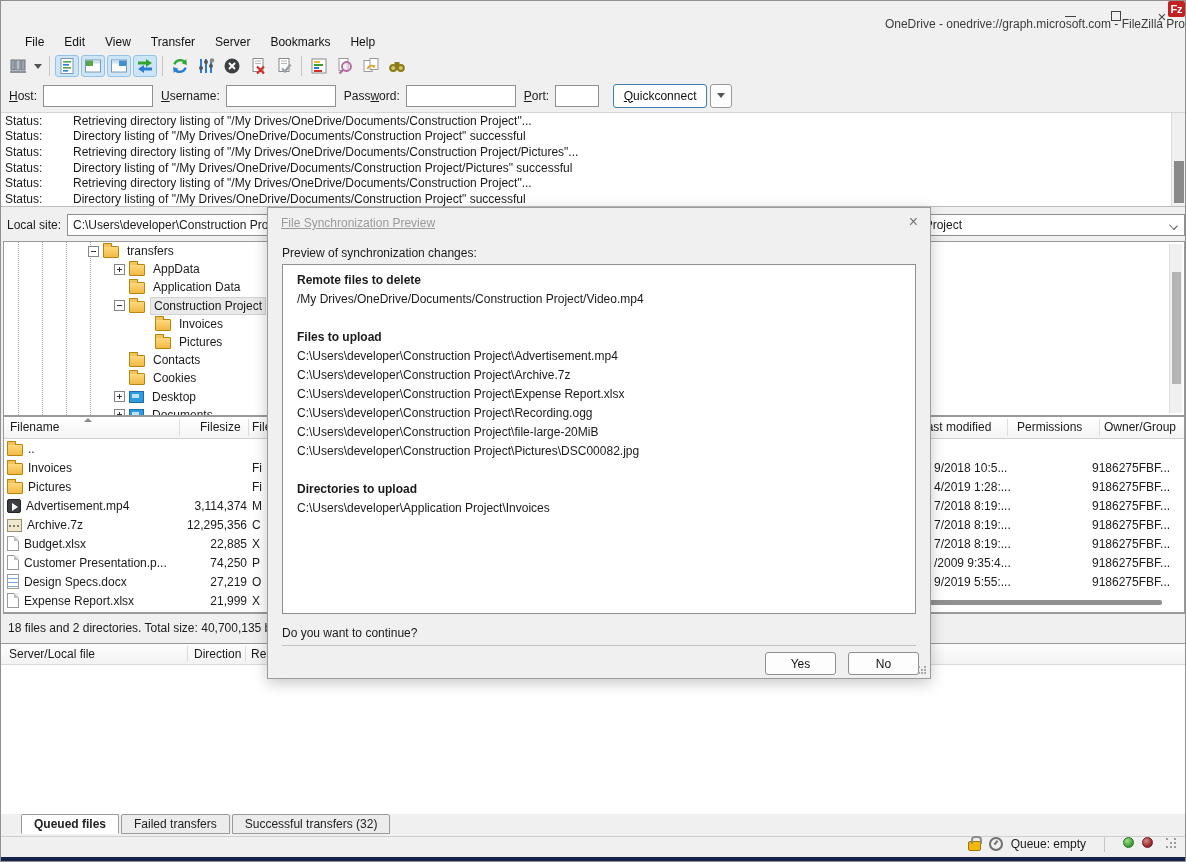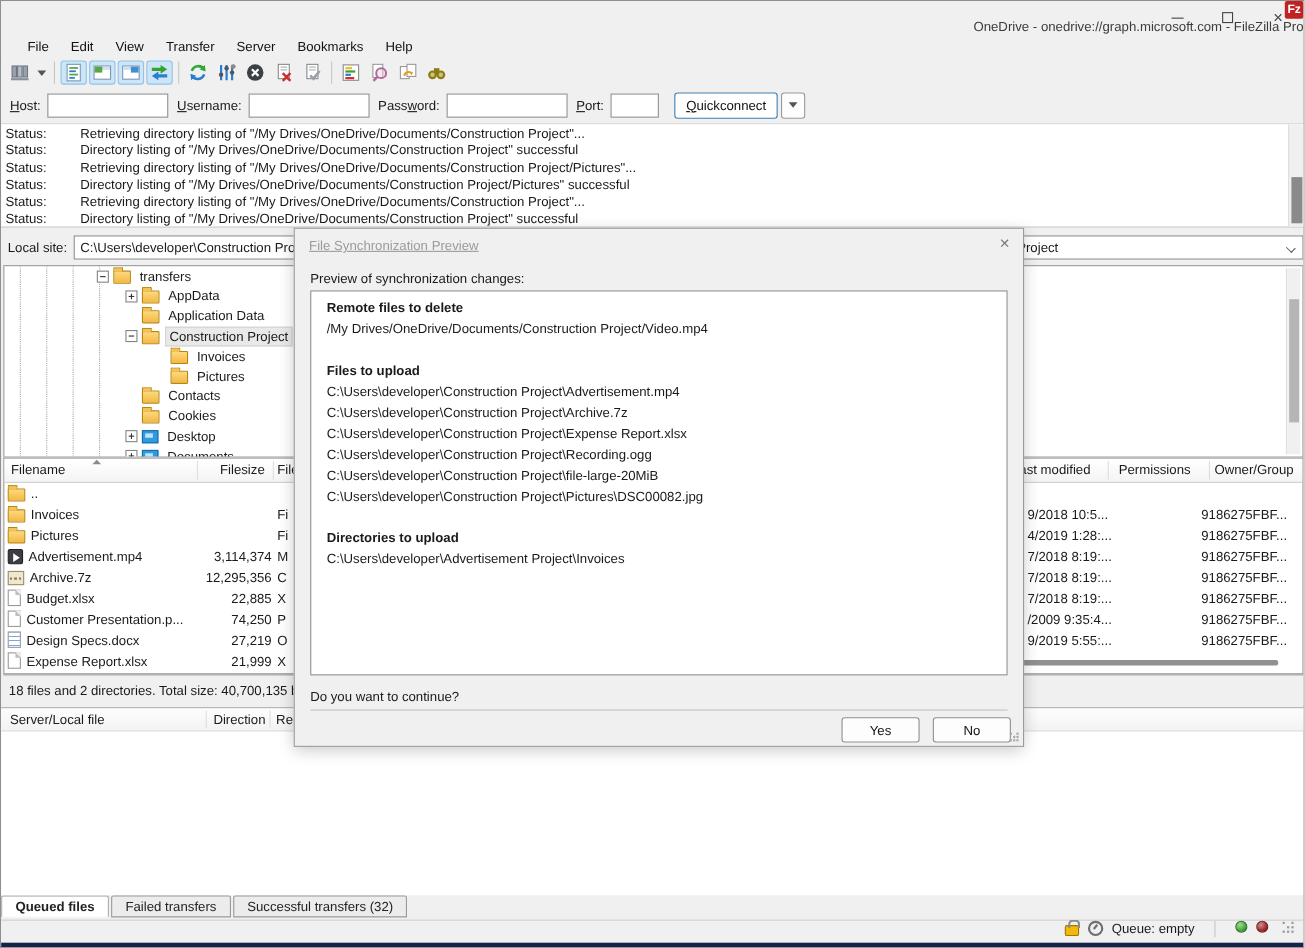--- a/index.html
+++ b/index.html
@@ -103,21 +103,21 @@
   .summary { position:absolute; left:2px; top:406px; width:590px; height:28px; background:#f0f0f0; border-top:1px solid #9a9a9a; display:flex; align-items:center; padding-left:5px; white-space:pre; }
   .summary.right { left:594px; }
 
   
   .queue { position:absolute; left:0; top:642px; width:100%; height:171px; background:#fff; border-top:1px solid #9a9a9a; }
   .qheader { position:relative; height:21px; background:linear-gradient(#fdfdfd,#f3f3f3); border-bottom:1px solid #d9d9d9; }
   .qcol { position:absolute; top:3px; white-space:pre; }
   .qdiv { position:absolute; top:2px; width:1px; height:16px; background:#dedede; }
 
   
-  .tabs { position:absolute; left:0; top:813px; width:100%; height:22px; background:#f0f0f0; display:flex; align-items:flex-start; padding-left:0; }
+  .tabs { position:absolute; left:0; top:813px; width:100%; height:22px; background:#f0f0f0; display:flex; align-items:flex-start; padding-left:20px; }
   .tab { height:20px; padding:2px 12px; border:1px solid #9a9a9a; background:#ececec; margin-right:2px; border-radius:2px 2px 0 0; color:#222; }
   .tab.active { background:#fff; font-weight:bold; border-bottom-color:#fff; }
 
   
   .sbar { position:absolute; left:0; top:835px; width:100%; height:21px; background:#f0f0f0; border-top:1px solid #cfcfcf; }
   .sbar-right { position:absolute; right:8px; top:0; height:21px; display:flex; align-items:flex-start; gap:8px; }
   .lock { width:13px; height:10px; background:#f2b80c; border:1px solid #9a7a00; border-radius:2px; position:relative; margin-top:4px; }
   .lock::before { content:""; position:absolute; left:2px; top:-6px; width:7px; height:6px; border:2px solid #8c8c8c; border-bottom:none; border-radius:4px 4px 0 0; }
   .gauge { width:14px; height:14px; border:2px solid #6f6f6f; border-radius:50%; position:relative; }
   .gauge::after { content:""; position:absolute; left:4px; top:1px; width:1.5px; height:5px; background:#6f6f6f; transform:rotate(40deg); }
@@ -518,21 +518,21 @@
       <div class="dgap"></div>
       <div class="dline dhead">Files to upload</div>
       <div class="dline">C:\Users\developer\Construction Project\Advertisement.mp4</div>
       <div class="dline">C:\Users\developer\Construction Project\Archive.7z</div>
       <div class="dline">C:\Users\developer\Construction Project\Expense Report.xlsx</div>
       <div class="dline">C:\Users\developer\Construction Project\Recording.ogg</div>
       <div class="dline">C:\Users\developer\Construction Project\file-large-20MiB</div>
       <div class="dline">C:\Users\developer\Construction Project\Pictures\DSC00082.jpg</div>
       <div class="dgap"></div>
       <div class="dline dhead">Directories to upload</div>
-      <div class="dline">C:\Users\developer\Advertisement Project\Invoices</div>
+      <div class="dline">C:\Users\developer\Application Project\Invoices</div>
     </div>
     <div class="dquestion">Do you want to continue?</div>
     <div class="ddivider"></div>
     <button class="dbtn yes">Yes</button>
     <button class="dbtn no">No</button>
     <div class="dgrip"></div>
   </div>
 
 </div>
 

